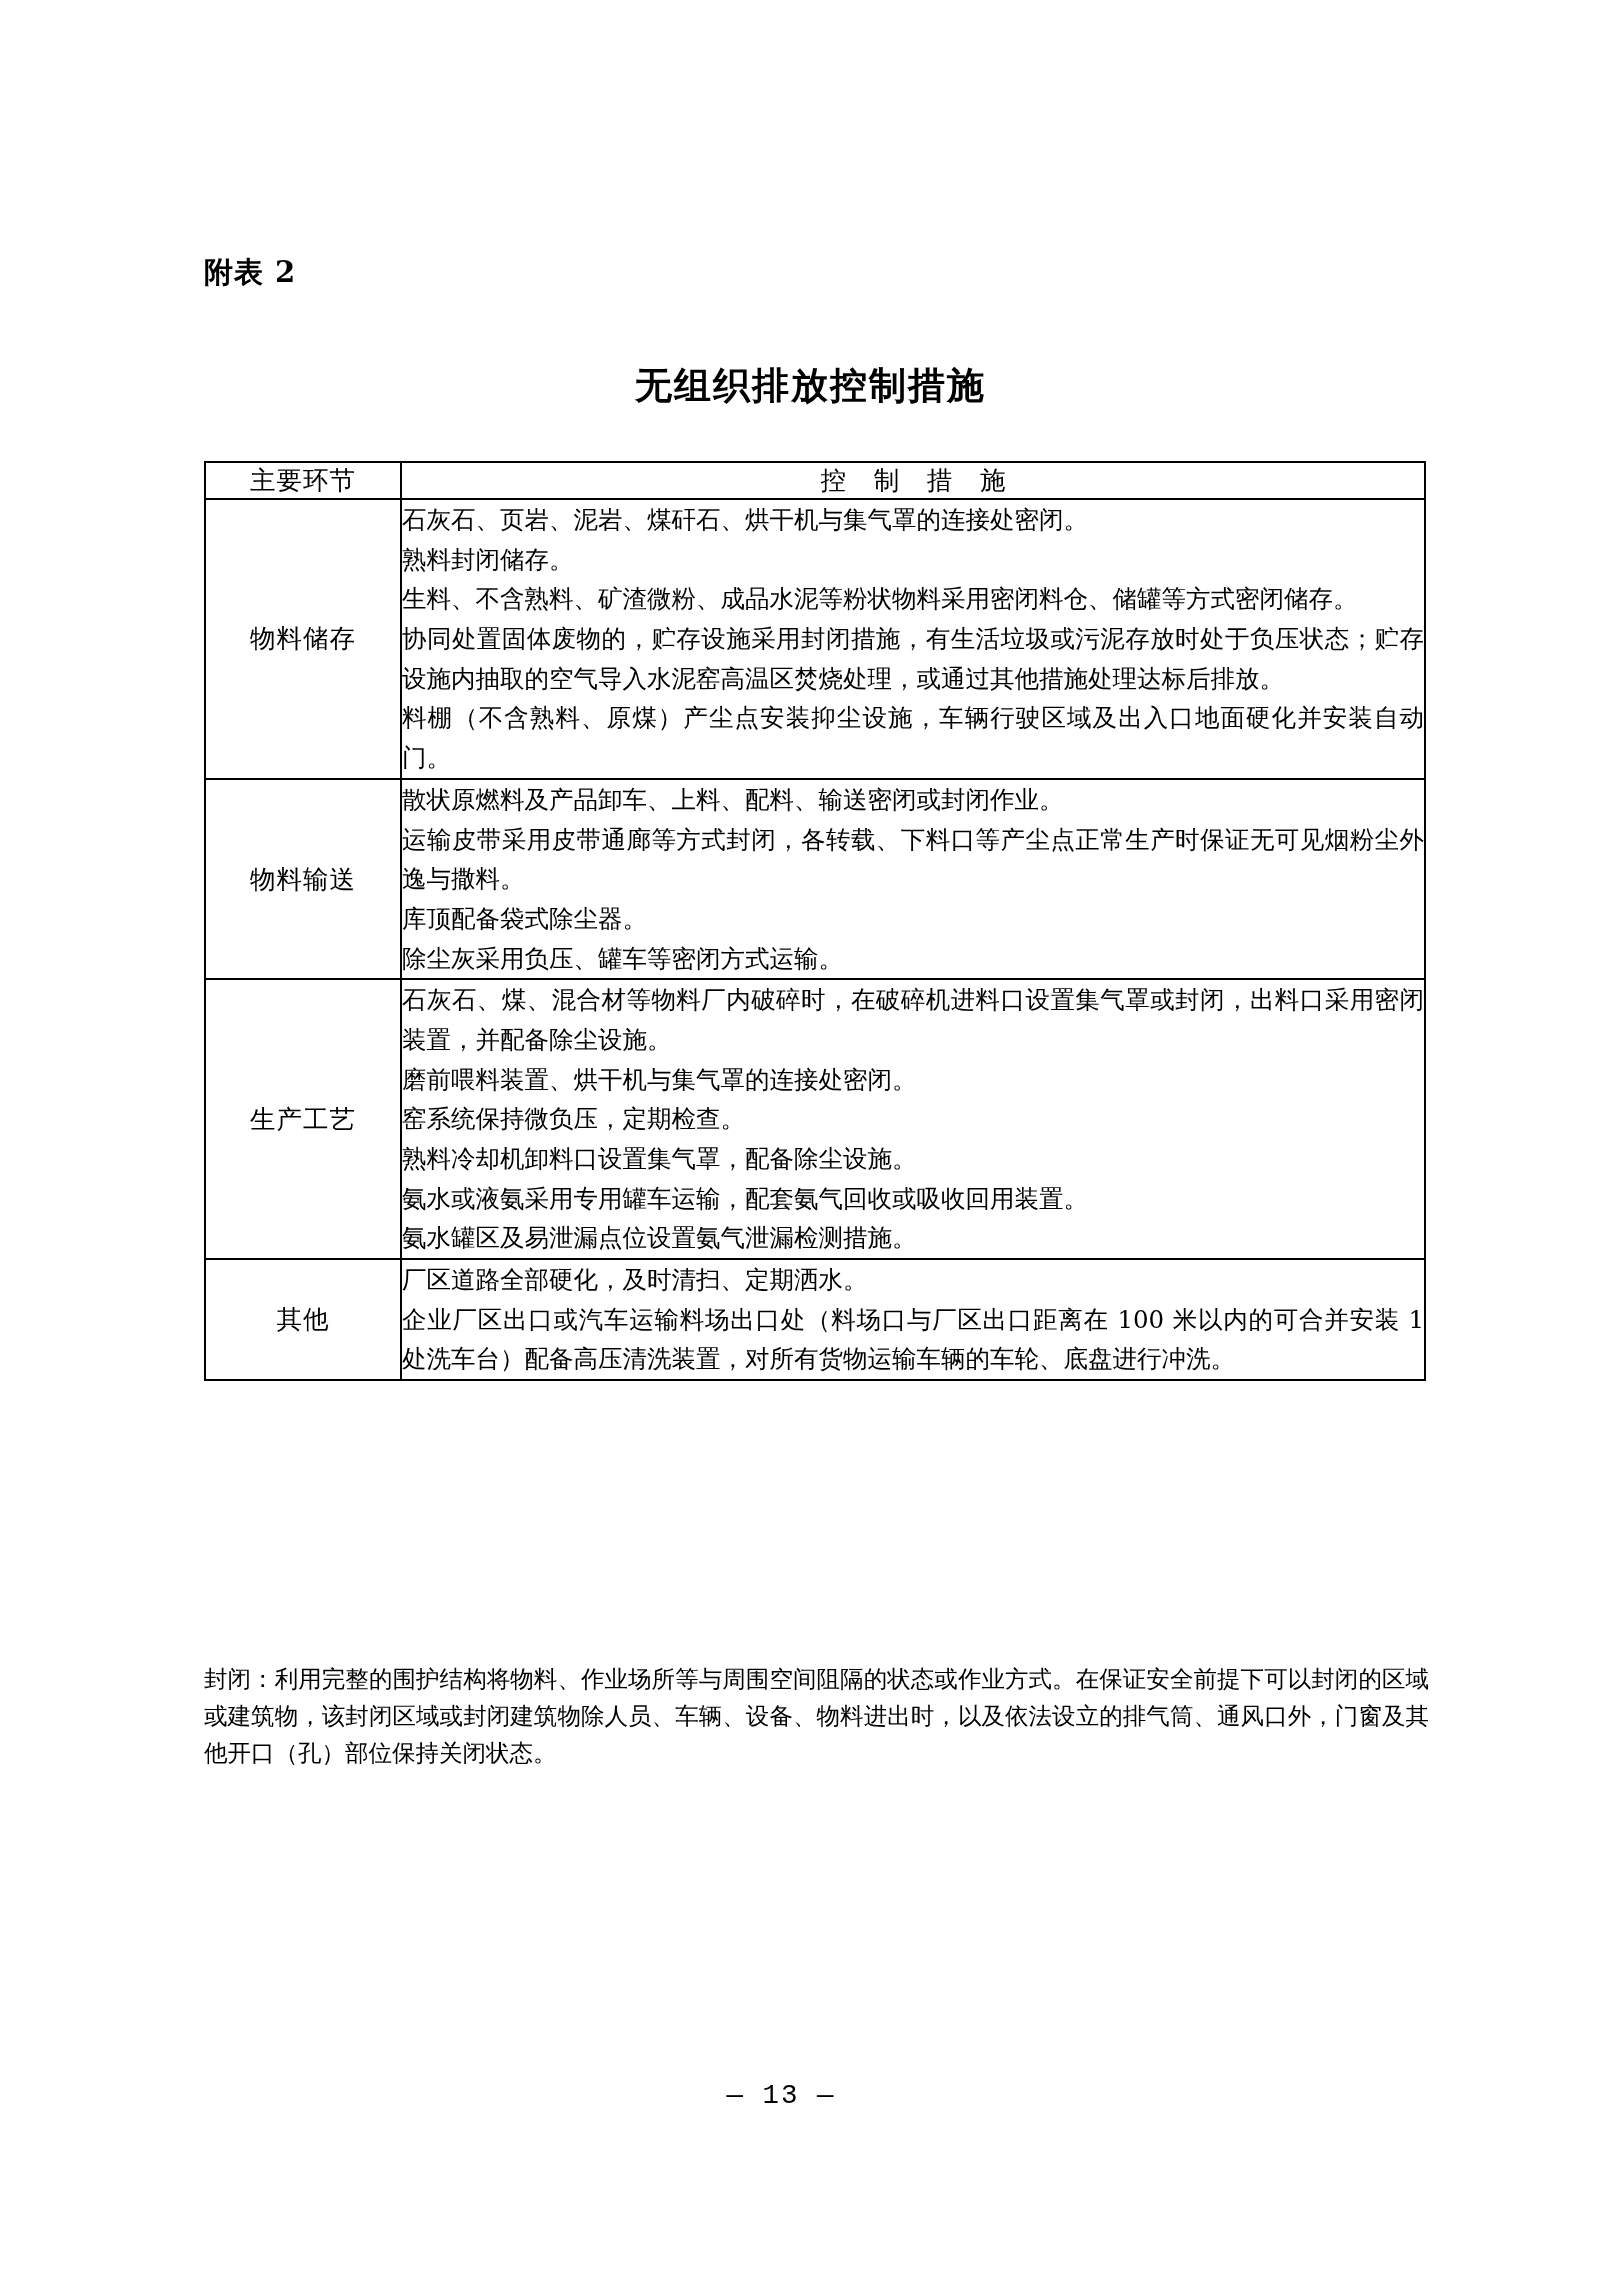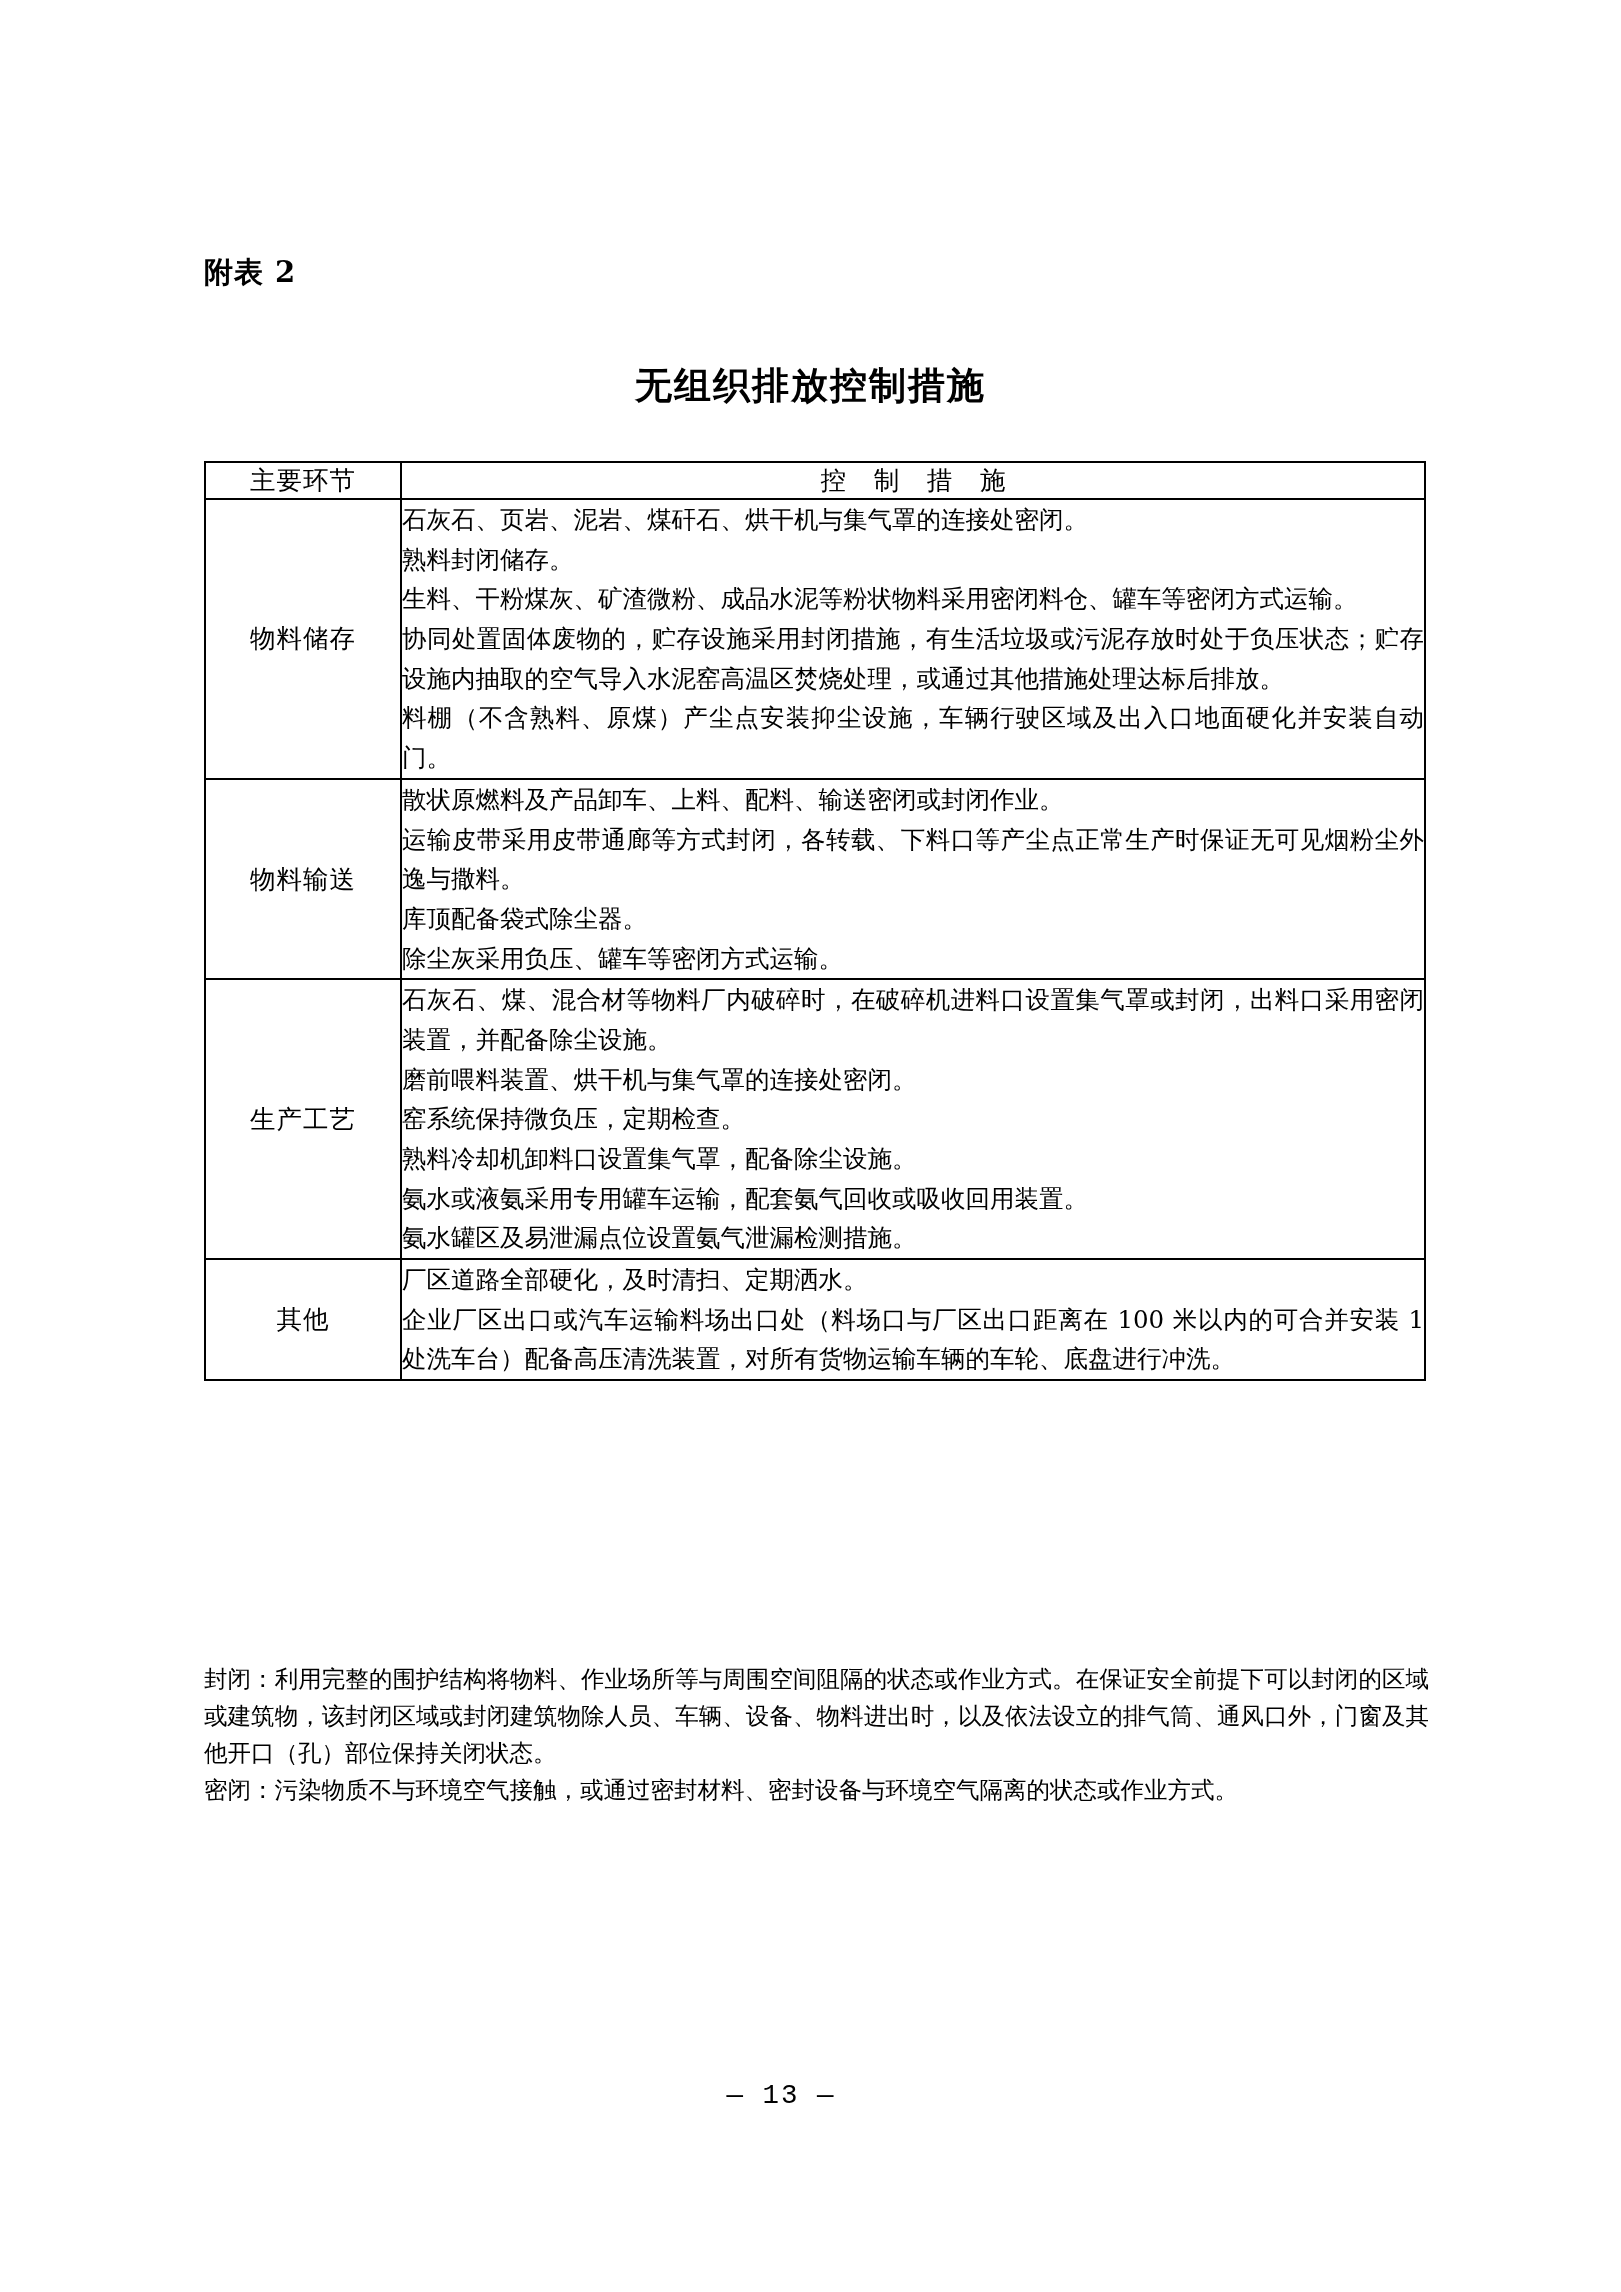--- a/index.html
+++ b/index.html
@@ -133,21 +133,21 @@
         <th class="hdr-cell">主要环节</th>
         <th class="hdr-cell spaced">控 制 措 施</th>
       </tr>
     </thead>
     <tbody>
       <tr>
         <td class="stage-cell">物料储存</td>
         <td class="measures-cell">
           <p>石灰石、页岩、泥岩、煤矸石、烘干机与集气罩的连接处密闭。</p>
           <p>熟料封闭储存。</p>
-          <p>生料、干粉煤灰、矿渣微粉、成品水泥等粉状物料采用密闭料仓、罐车等密闭方式运输。</p>
+          <p>生料、不含熟料、矿渣微粉、成品水泥等粉状物料采用密闭料仓、储罐等方式密闭储存。</p>
           <p>协同处置固体废物的，贮存设施采用封闭措施，有生活垃圾或污泥存放时处于负压状态；贮存设施内抽取的空气导入水泥窑高温区焚烧处理，或通过其他措施处理达标后排放。</p>
           <p>料棚（不含熟料、原煤）产尘点安装抑尘设施，车辆行驶区域及出入口地面硬化并安装自动门。</p>
         </td>
       </tr>
       <tr>
         <td class="stage-cell">物料输送</td>
         <td class="measures-cell">
           <p>散状原燃料及产品卸车、上料、配料、输送密闭或封闭作业。</p>
           <p>运输皮带采用皮带通廊等方式封闭，各转载、下料口等产尘点正常生产时保证无可见烟粉尘外逸与撒料。</p>
           <p>库顶配备袋式除尘器。</p>
@@ -170,21 +170,20 @@
         <td class="measures-cell">
           <p>厂区道路全部硬化，及时清扫、定期洒水。</p>
           <p>企业厂区出口或汽车运输料场出口处（料场口与厂区出口距离在 100 米以内的可合并安装 1 处洗车台）配备高压清洗装置，对所有货物运输车辆的车轮、底盘进行冲洗。</p>
         </td>
       </tr>
     </tbody>
   </table>
 
   <div class="notes">
     <p>封闭：利用完整的围护结构将物料、作业场所等与周围空间阻隔的状态或作业方式。在保证安全前提下可以封闭的区域或建筑物，该封闭区域或封闭建筑物除人员、车辆、设备、物料进出时，以及依法设立的排气筒、通风口外，门窗及其他开口（孔）部位保持关闭状态。</p>
-    <p>密闭：污染物质不与环境空气接触，或通过密封材料、密封设备与环境空气隔离的状态或作业方式。</p>
   </div>
 
   <div class="page-number">
     <span class="dash">—</span><span>13</span><span class="dash">—</span>
   </div>
 
 </div>
 
 
 </body></html>

